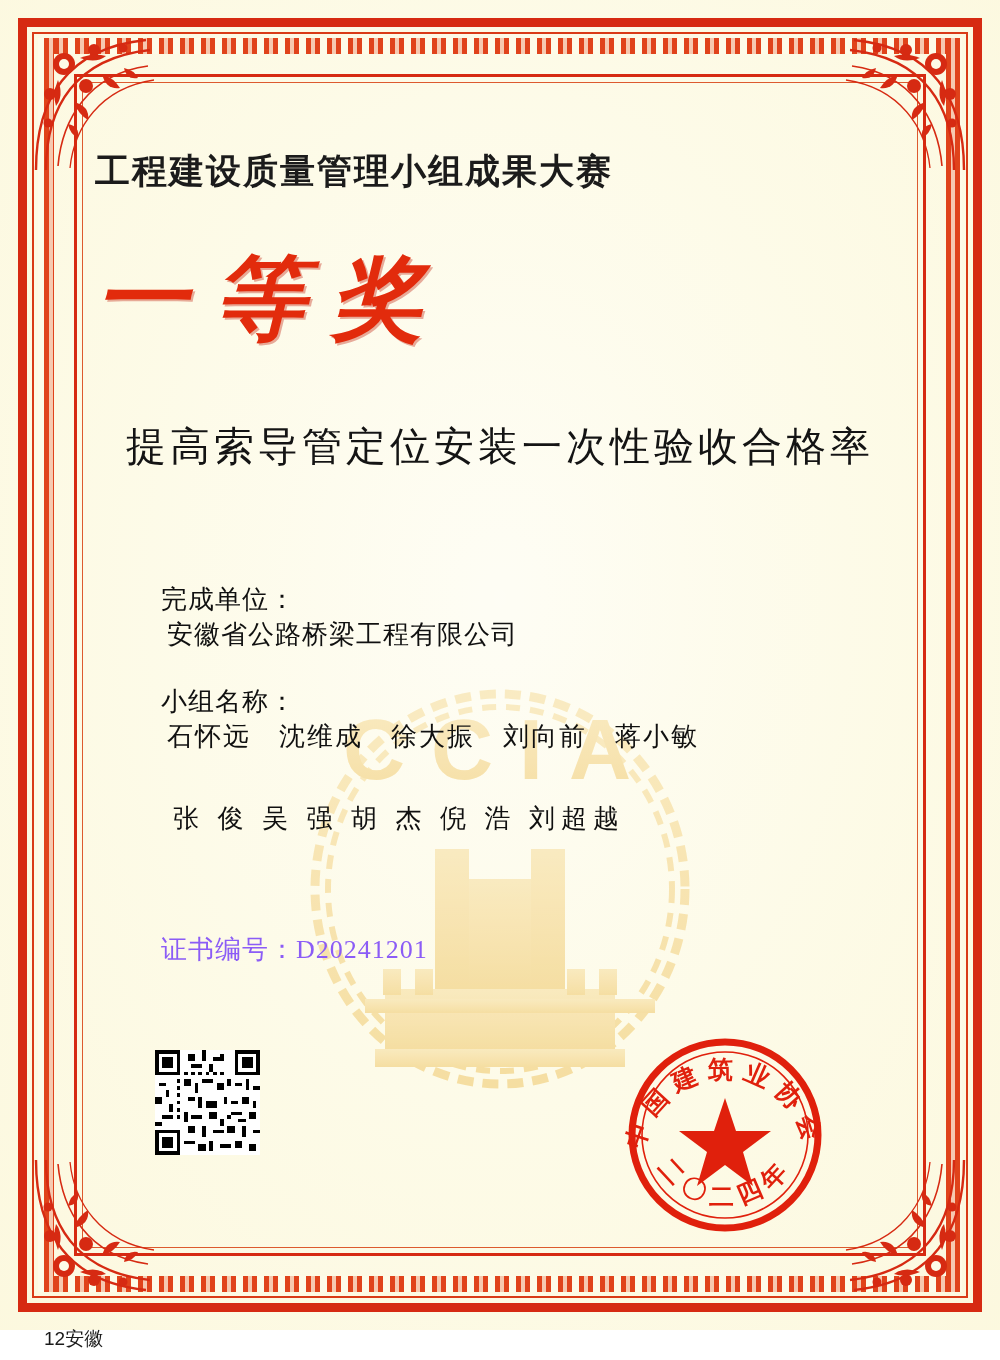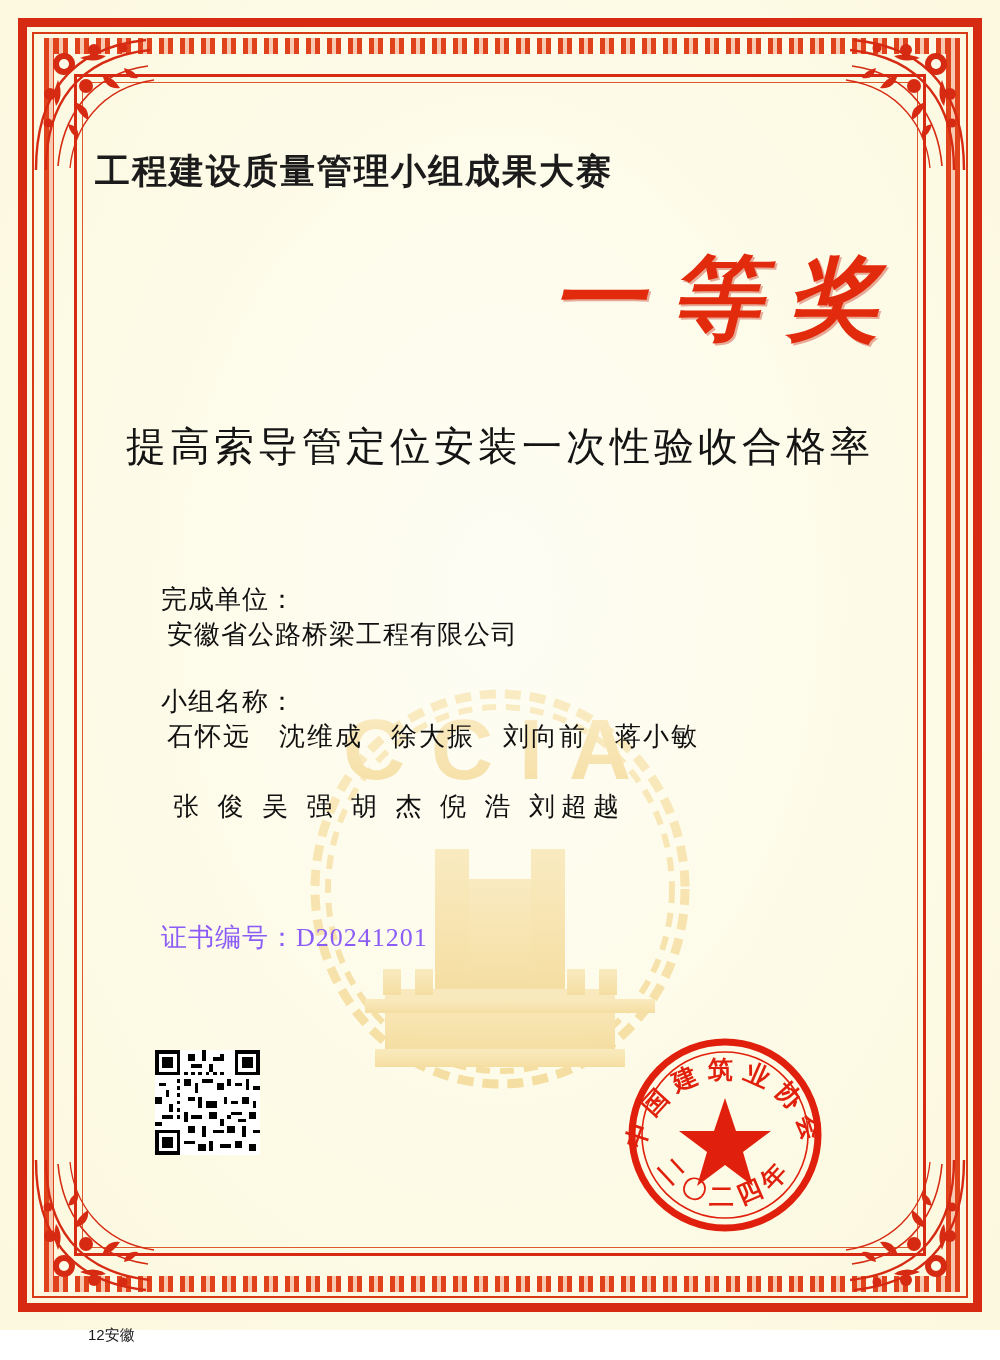--- a/index.html
+++ b/index.html
@@ -111,21 +111,21 @@
   .title {
     font-family: "Liberation Sans", sans-serif;
     font-weight: bold;
     font-size: 35px;
     letter-spacing: 2px;
     color: #1b1b1b;
     margin-top: 48px;
   }
 
   .award {
-    text-align: right;
+    text-align: left;
     margin-top: 42px;
     font-family: "Liberation Serif", serif;
     font-weight: bold;
     font-style: italic;
     font-size: 92px;
     letter-spacing: 26px;
     color: #e22b0c;
     text-shadow: 2px 2px 0 rgba(190,20,0,0.35);
   }
 
@@ -157,21 +157,21 @@
     white-space: nowrap;
     font-family: "Liberation Serif", serif;
   }
   .field-value {
     font-family: "Liberation Serif", serif;
     margin-left: 6px;
   }
   .members-wrap { display: flex; flex-direction: column; gap: 23px; }
   .members-line-1 { letter-spacing: 2px; }
   .members-line-2 {
-    margin-top: 12px;
+    margin-top: 24px;
     margin-left: 6px;
     letter-spacing: 6px;
   }
 
   .cert-no {
     margin-top: 96px;
     padding-left: 66px;
     font-size: 26px;
     letter-spacing: 1px;
     color: #8b5cf6;
@@ -199,23 +199,22 @@
     height: 210px;
   }
   .seal svg { display:block; width: 100%; height: 100%; }
 
   
   .page-note {
     position: absolute;
     left: 44px;
     top: 1326px;
     font-family: "Liberation Sans", sans-serif;
-    font-size: 15px;
+    font-size: 19px;
     color: #1a1a1a;
-    margin-left: 44px;
   }
 </style>
 </head>
 <body>
 
 <div class="certificate">
   <div class="paper-wash"></div>
 
   <div class="frame-outer"></div>
   <div class="frame-outer2"></div>

